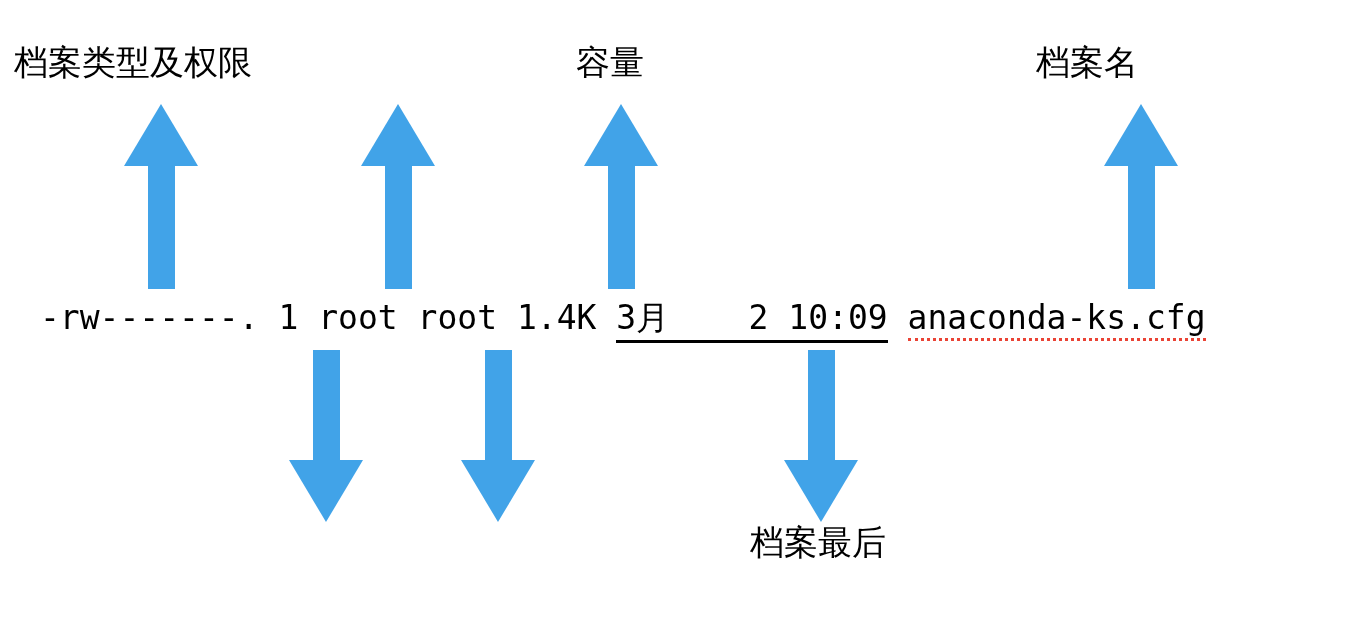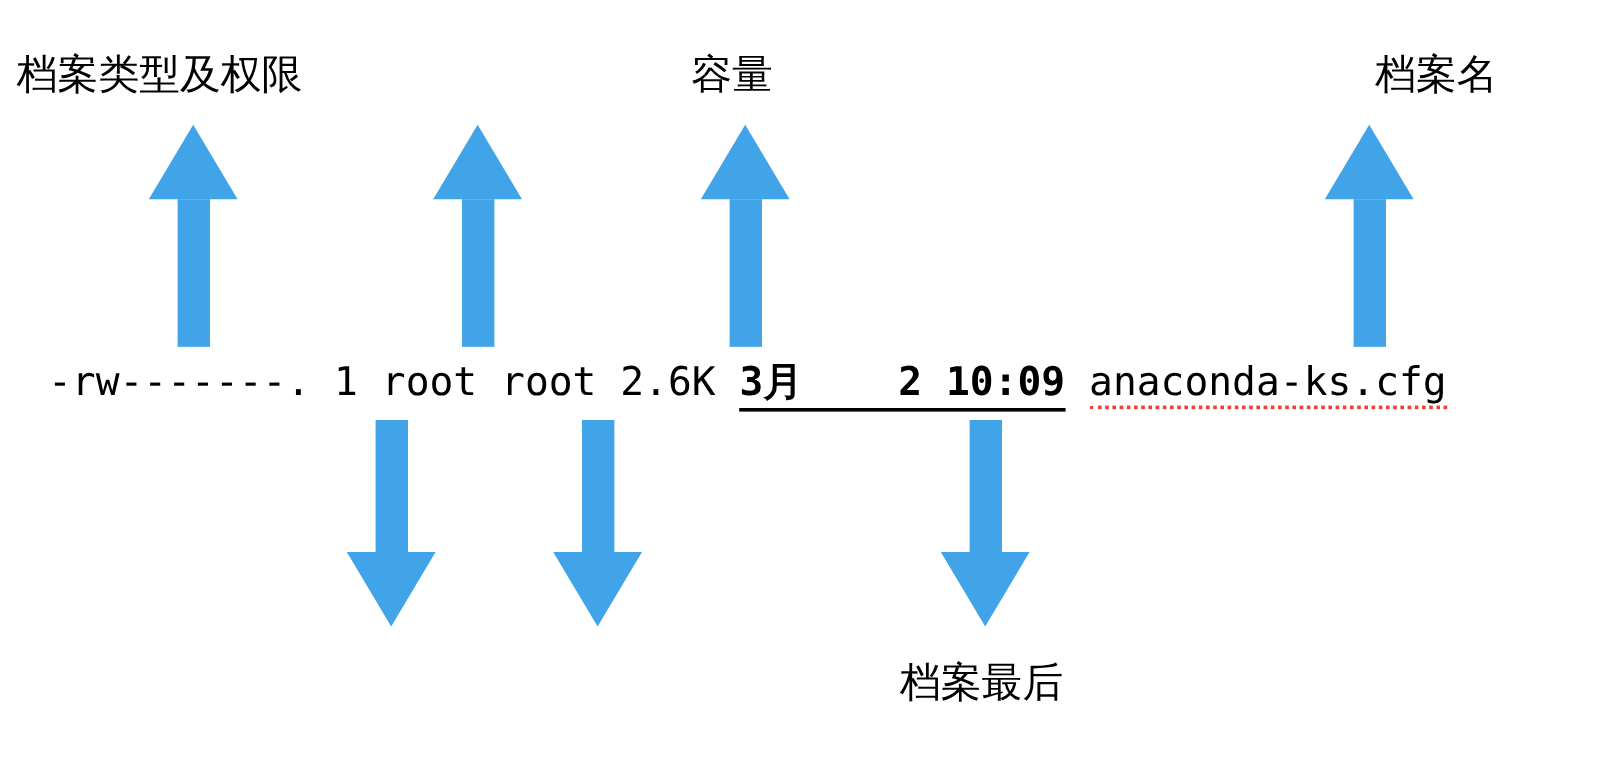--- a/index.html
+++ b/index.html
@@ -63,66 +63,65 @@
     left: 40px;
     top: 280px;
     font-family: "DejaVu Sans Mono", "Liberation Mono", monospace;
     font-size: 33px;
     color: var(--ink);
     white-space: pre;
   }
   .terminal .u {
     border-bottom: 3px solid var(--ink);
     padding-bottom: 3px;
-    font-weight: bold;
   }
   .terminal .red-dotted {
     border-bottom: 3px dotted var(--red);
     padding-bottom: 1px;
     text-align: center;
   }
 </style>
 </head>
 <body>
 
 <div class="canvas">
 
   <div class="label" style="left:14px; top:26px">档案类型及权限</div>
   <div class="label" style="left:576px; top:26px">容量</div>
-  <div class="label" style="left:1146px; top:26px">档案名</div>
+  <div class="label" style="left:1036px; top:26px">档案名</div>
 
   <div class="arrow" style="left:124px; top:88px; height:185px">
     <div class="head-up"></div>
     <div class="shaft"></div>
   </div>
   <div class="arrow" style="left:361px; top:88px; height:185px">
     <div class="head-up"></div>
     <div class="shaft"></div>
   </div>
   <div class="arrow" style="left:584px; top:88px; height:185px">
     <div class="head-up"></div>
     <div class="shaft"></div>
   </div>
   <div class="arrow" style="left:1104px; top:88px; height:185px">
     <div class="head-up"></div>
     <div class="shaft"></div>
   </div>
 
-  <div class="terminal"><span>-rw-------.</span> <span>1</span> <span>root</span> <span>root</span> <span>2.6K</span> <span class="u">3月    2 10:09</span> <span class="red-dotted">anaconda-ks.cfg</span></div>
+  <div class="terminal"><span>-rw-------.</span> <span>1</span> <span>root</span> <span>root</span> <span>1.4K</span> <span class="u">3月    2 10:09</span> <span class="red-dotted">anaconda-ks.cfg</span></div>
 
   <div class="arrow" style="left:289px; top:334px; height:172px">
     <div class="shaft"></div>
     <div class="head-down"></div>
   </div>
   <div class="arrow" style="left:461px; top:334px; height:172px">
     <div class="shaft"></div>
     <div class="head-down"></div>
   </div>
   <div class="arrow" style="left:784px; top:334px; height:172px">
     <div class="shaft"></div>
     <div class="head-down"></div>
   </div>
 
-  <div class="label-block" style="left:718px; top:527px; width:200px">
+  <div class="label-block" style="left:718px; top:500px; width:200px">
     <div>档案最后</div>
   </div>
 
 </div>
 
 </body></html>

